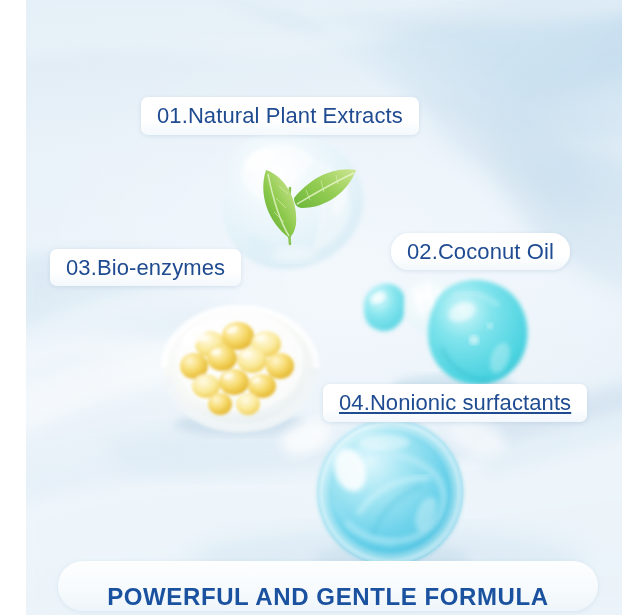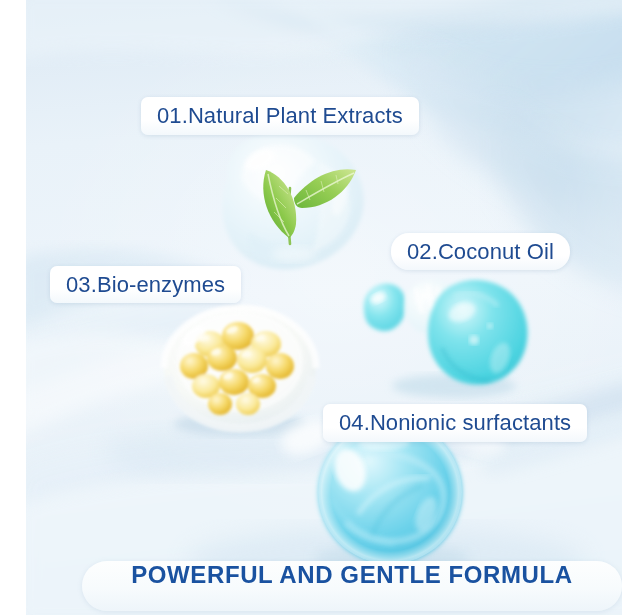--- a/index.html
+++ b/index.html
@@ -68,33 +68,33 @@
     font-family: "Liberation Sans", sans-serif;
     font-size: 22px;
     font-weight: 400;
     letter-spacing: 0.1px;
     white-space: nowrap;
     padding: 0 16px;
   }
 
   #label-01 { left: 115px; top: 97px;  height: 38px; }
   #label-02 { left: 365px; top: 233px; height: 37px; border-radius: 18px; }
-  #label-03 { left: 24px;  top: 266px; height: 37px; }
-  #label-04 { left: 297px; top: 404px; height: 38px; }
+  #label-03 { left: 24px;  top: 249px; height: 37px; }
+  #label-04 { left: 297px; top: 384px; height: 38px; text-decoration: underline; }
 
   
   .banner {
     position: absolute;
-    left: 56px;
+    left: 32px;
     top: 561px;
     width: 540px;
     height: 50px;
     box-sizing: border-box;
     display: flex;
-    align-items: flex-start;
+    align-items: flex-end;
     justify-content: center;
     border-radius: 25px;
     background: linear-gradient(180deg, #fdfefe 0%, #f7fbfd 55%, #eef5fa 100%);
     box-shadow: 0 1px 5px rgba(130, 160, 190, 0.18);
   }
   .banner-text {
     color: #1a52a0;
     font-family: "Liberation Sans", sans-serif;
     font-size: 24px;
     font-weight: bold;

